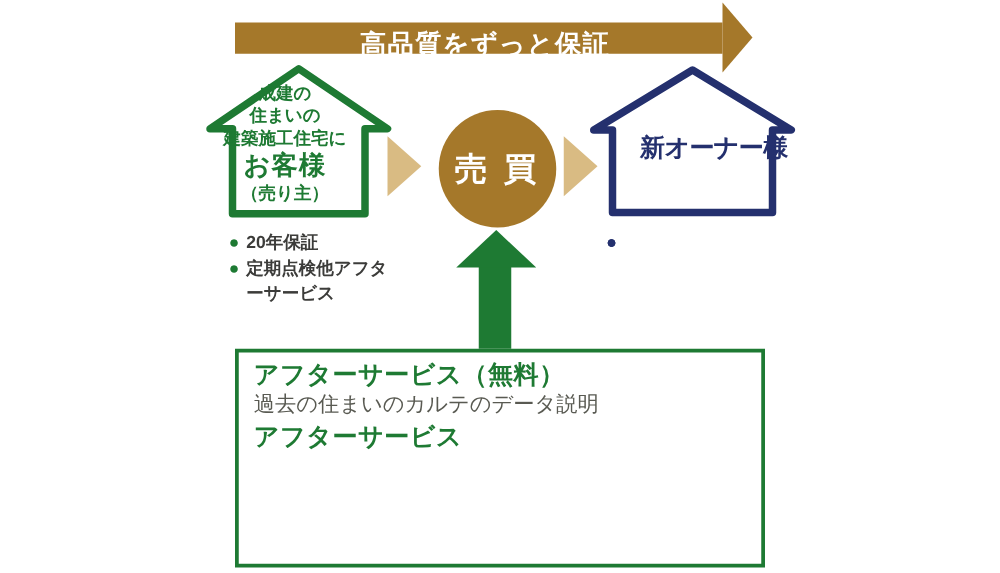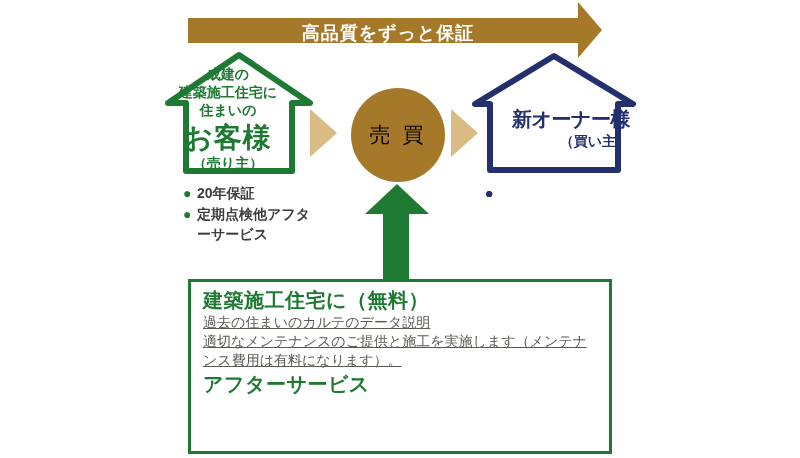--- a/index.html
+++ b/index.html
@@ -9,48 +9,48 @@
     --brown:#a5782a; --tan:#d9bb83; --green:#1e7a33; --navy:#24306e;
     --dark:#3c3c3a; --gray:#595a52;
   }
 
   
   .top-arrow-shaft { position:absolute; left:188px; top:18px; width:390px; height:25px; background:var(--brown); }
   .top-arrow-head  { position:absolute; left:578px; top:2px; width:0; height:0;
                      border-left:24px solid var(--brown);
                      border-top:28px solid transparent; border-bottom:28px solid transparent; }
   .top-arrow-label { position:absolute; left:188px; top:21px; width:400px; text-align:center;
-                     color:#fff; font-weight:bold; font-size:18px; letter-spacing:1px; }
+                     color:#fff; font-weight:bold; font-size:21px; letter-spacing:1px; }
 
   
   .house-svg { position:absolute; }
   .house-svg polygon { fill:#fff; stroke-width:6; stroke-linejoin:round; stroke-linecap:round; }
   .seller polygon { stroke:var(--green); }
   .buyer  polygon { stroke:var(--navy); }
 
   .seller-text { position:absolute; left:158px; top:66px; width:140px; text-align:center;
                  color:var(--green); font-size:14px; font-weight:bold; line-height:1.28; }
-  .seller-name { font-size:28px; line-height:1.25; letter-spacing:1px; }
+  .seller-name { font-size:21px; line-height:1.25; letter-spacing:1px; }
   .buyer-text  { position:absolute; left:478px; top:106px; width:152px; text-align:right;
                  color:var(--navy); font-weight:bold; line-height:1.3; }
   .buyer-name  { font-size:20px; letter-spacing:-0.5px; }
   .role-line   { font-size:14px; }
 
   
   .tri-right { position:absolute; width:0; height:0;
                border-left:27px solid var(--tan);
                border-top:24px solid transparent; border-bottom:24px solid transparent; }
   .tri-1 { left:310px; top:109px; }
   .tri-2 { left:451px; top:109px; }
 
   
   .deal-circle { position:absolute; left:351px; top:88px; width:94px; height:94px;
                  background:var(--brown); border-radius:50%;
                  display:flex; align-items:center; justify-content:center;
-                 color:#000000; font-size:21px; font-weight:normal; letter-spacing:3px; }
+                 color:#ffffff; font-size:26px; font-weight:bold; letter-spacing:3px; }
 
   
   .bullets { position:absolute; width:134px; font-size:14px; font-weight:bold; line-height:1.48; }
   .bullets-left  { left:183px; top:183px; color:var(--dark); }
   .bullets-left  .dot { color:var(--green); }
   .bullets-right { left:485px; top:183px; color:var(--navy); }
   .bullets-right .dot { color:var(--navy); }
   .bullet-item { position:relative; padding-left:14px; }
   .bullet-item .dot { position:absolute; left:0; top:0; }
 
@@ -59,53 +59,52 @@
   .up-arrow-head  { position:absolute; left:365px; top:184px; width:0; height:0;
                     border-bottom:30px solid var(--green);
                     border-left:32px solid transparent; border-right:32px solid transparent; }
 
   
   .services-box { position:absolute; left:188px; top:279px; width:424px; height:175px;
                   box-sizing:border-box; border:3px solid var(--green); background:#fff;
                   padding:4px 12px; }
   .service-title { color:var(--green); font-size:20px; font-weight:bold; letter-spacing:0.5px;
                    margin:2px 0 0 0; line-height:1.25; }
-  .service-desc  { color:var(--gray); font-size:14px; line-height:1.35; margin:0;text-decoration:underline; }
+  .service-desc  { color:var(--gray); font-size:17px; line-height:1.35; margin:0; }
 </style>
 </head>
 <body>
 
 <div class="stage" style="--brown: #a5782a; --tan: #d9bb83; --green: #1e7a33; --navy: #24306e; --dark: #3c3c3a; --gray: #595a52;">
 
   <div class="top-arrow-shaft"></div>
   <div class="top-arrow-head"></div>
   <div class="top-arrow-label">高品質をずっと保証</div>
 
   <svg class="house-svg seller" style="left:163px; top:50px;" width="152" height="128" viewBox="0 0 152 128">
     <polygon points="76,5 147,53 129,53 129,121 23,121 23,53 5,53"></polygon>
   </svg>
   <div class="seller-text">
     <div>成建の</div>
+    <div>住まいの</div>
     <div>建築施工住宅に</div>
-    <div>住まいの</div>
     <div class="seller-name">お客様</div>
     <div class="role-line">（売り主）</div>
   </div>
 
   <div class="tri-right tri-1"></div>
   <div class="tri-right tri-2"></div>
 
   <div class="deal-circle">売 買</div>
 
   <svg class="house-svg buyer" style="left:470px; top:51px;" width="168" height="126" viewBox="0 0 168 126">
     <polygon points="84,5 163,53 148,53 148,119 20,119 20,53 5,53"></polygon>
   </svg>
   <div class="buyer-text">
     <div class="buyer-name">新オーナー様</div>
-    <div class="role-line">（買い主）</div>
   </div>
 
   <div class="bullets bullets-left">
 
       <div class="bullet-item">
         <span class="dot">●</span><span>20年保証</span>
       </div>
 
       <div class="bullet-item">
         <span class="dot">●</span><span>定期点検他アフターサービス</span>
@@ -126,26 +125,25 @@
         <span class="dot">●</span>
       </div>
     </div>
 
   <div class="up-arrow-shaft"></div>
   <div class="up-arrow-head"></div>
 
   <div class="services-box">
 
       <div>
-        <div class="service-title">建築施工住宅に（無料）</div>
+        <div class="service-title">アフターサービス（無料）</div>
         <div class="service-desc">過去の住まいのカルテのデータ説明</div>
       </div>
 
       <div>
-        <div class="service-desc">適切なメンテナンスのご提供と施工を実施します（メンテナンス費用は有料になります）。</div>
       </div>
 
       <div>
         <div class="service-title">アフターサービス</div>
       </div>
     </div>
 
 </div>
 
 </body></html>

